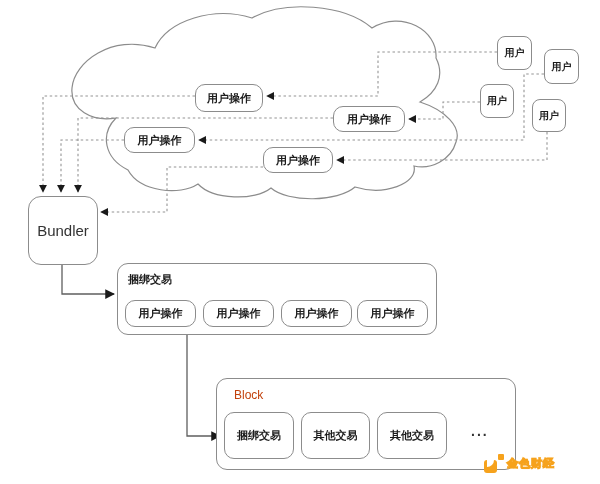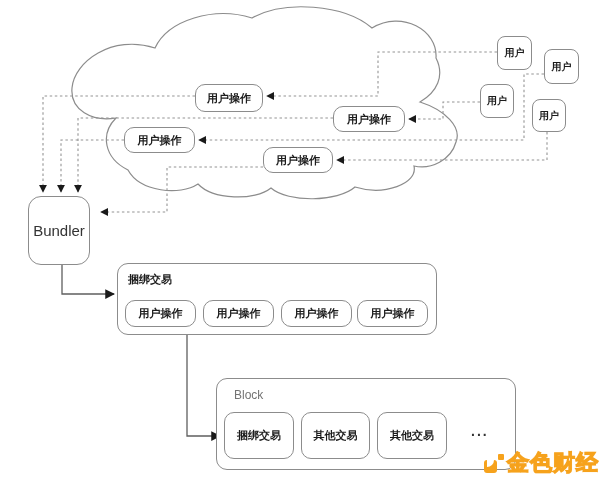--- a/index.html
+++ b/index.html
@@ -20,35 +20,35 @@
     display:flex;align-items:center;justify-content:center;
     font-size:15px;color:#333;box-sizing:border-box;
   }
   .container{
     position:absolute;background:#fff;border:1.2px solid #8c8c8c;border-radius:11px;
     box-sizing:border-box;
   }
   .container-title{
     position:absolute;font-size:11px;font-weight:600;color:#1c1c1c;white-space:nowrap;
   }
-  .container-title.latin{font-weight:400;font-size:12px;color:#737373;}
+  .container-title.latin{font-weight:400;font-size:12px;color:#c2410c;}
   .cloud-title{
     position:absolute;font-size:12px;font-weight:600;color:#1c1c1c;white-space:nowrap;
   }
   .ellipsis{
     position:absolute;font-size:14px;font-weight:700;color:#333;letter-spacing:2px;
   }
   
   .watermark{position:absolute;display:flex;align-items:flex-end;}
   .wm-logo{position:relative;width:20px;height:20px;margin-right:3px;}
   .wm-logo .big{position:absolute;left:0;top:7px;width:13px;height:13px;background:#F6A21C;border-radius:3px;}
   .wm-logo .notch{position:absolute;left:3px;top:7px;width:7px;height:7px;background:#fff;border-radius:0 0 7px 0;}
   .wm-logo .small{position:absolute;left:14px;top:1px;width:6px;height:6px;background:#F6A21C;border-radius:1px;}
   .wm-text{
-    font-size:22px;font-weight:700;letter-spacing:1px;white-space:nowrap;
+    font-size:11px;font-weight:700;letter-spacing:1px;white-space:nowrap;
     color:#fffdf8;-webkit-text-stroke:1.2px #F6A21C;
     text-shadow:0 0 1px #F6A21C;line-height:20px;
   }
 </style>
 </head>
 <body>
 
 <div class="canvas">
 
   <svg class="layer" viewBox="0 0 600 484" width="600" height="484">
@@ -98,21 +98,21 @@
   <div class="node" style="left:195px;top:84px;width:68px;height:28px;">用户操作</div>
   <div class="node" style="left:124px;top:127px;width:71px;height:26px;">用户操作</div>
   <div class="node" style="left:333px;top:106px;width:72px;height:26px;">用户操作</div>
   <div class="node" style="left:263px;top:147px;width:70px;height:26px;">用户操作</div>
 
   <div class="node user" style="left:497px;top:36px;width:35px;height:34px;">用户</div>
   <div class="node user" style="left:544px;top:49px;width:35px;height:35px;">用户</div>
   <div class="node user" style="left:480px;top:84px;width:34px;height:34px;">用户</div>
   <div class="node user" style="left:532px;top:99px;width:34px;height:33px;">用户</div>
 
-  <div class="bundler" style="left:28px;top:196px;width:62px;height:69px;">Bundler</div>
+  <div class="bundler" style="left:28px;top:196px;width:70px;height:69px;">Bundler</div>
 
   <div class="container" style="left:117px;top:263px;width:320px;height:72px;">
     <div class="container-title" style="left:10px;top:8px;">捆绑交易</div>
     <div class="node" style="left:7px;top:36px;width:71px;height:27px;">用户操作</div>
     <div class="node" style="left:85px;top:36px;width:71px;height:27px;">用户操作</div>
     <div class="node" style="left:163px;top:36px;width:71px;height:27px;">用户操作</div>
     <div class="node" style="left:239px;top:36px;width:71px;height:27px;">用户操作</div>
   </div>
 
   <div class="container" style="left:216px;top:378px;width:300px;height:92px;">

